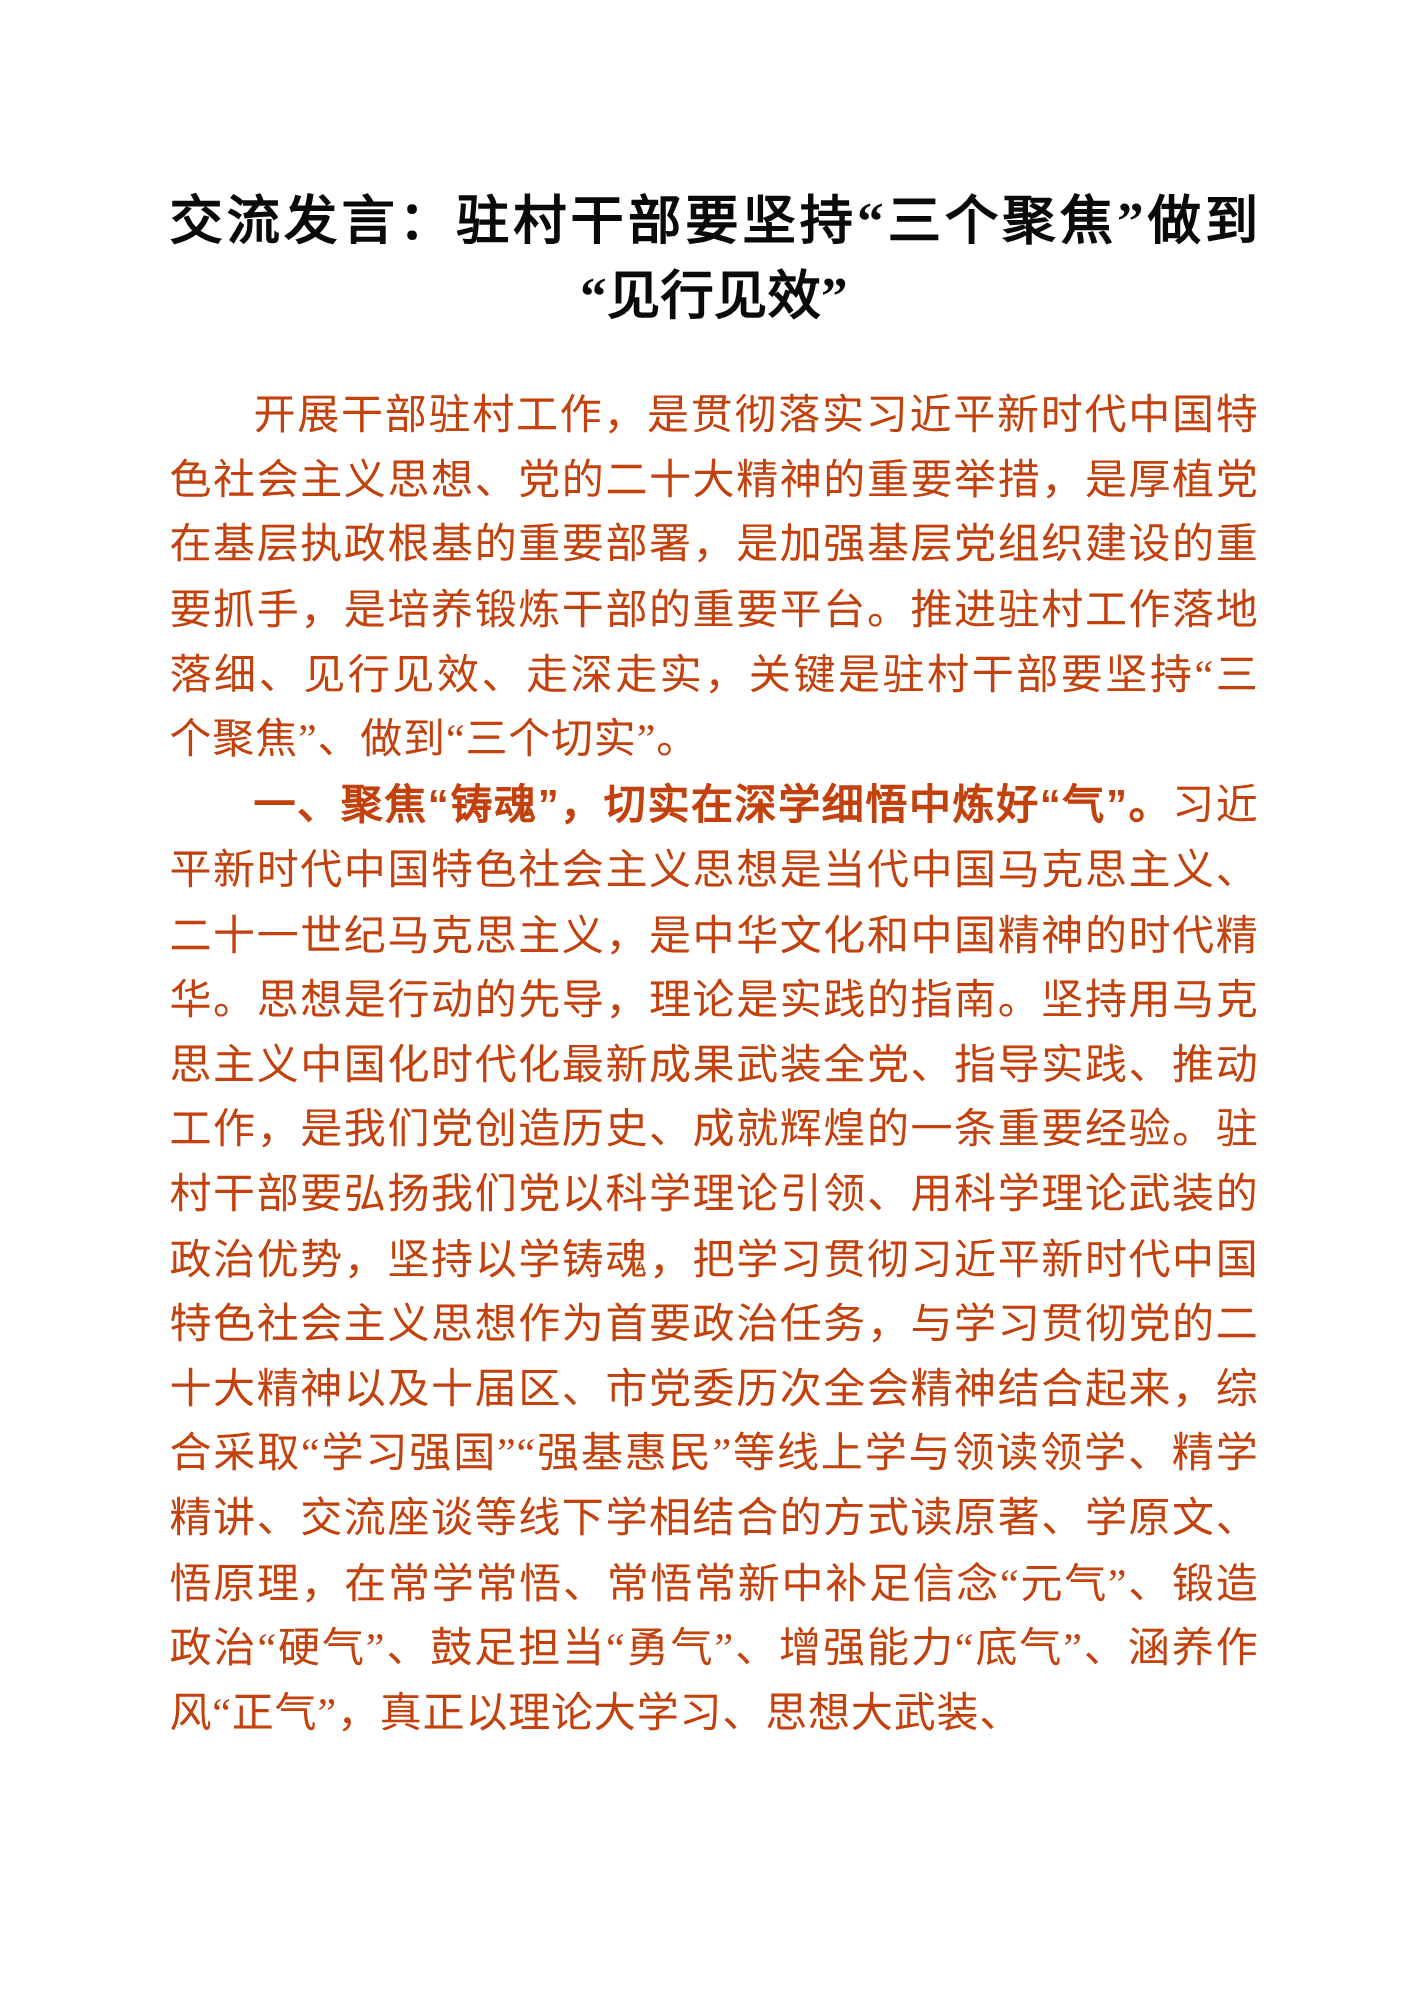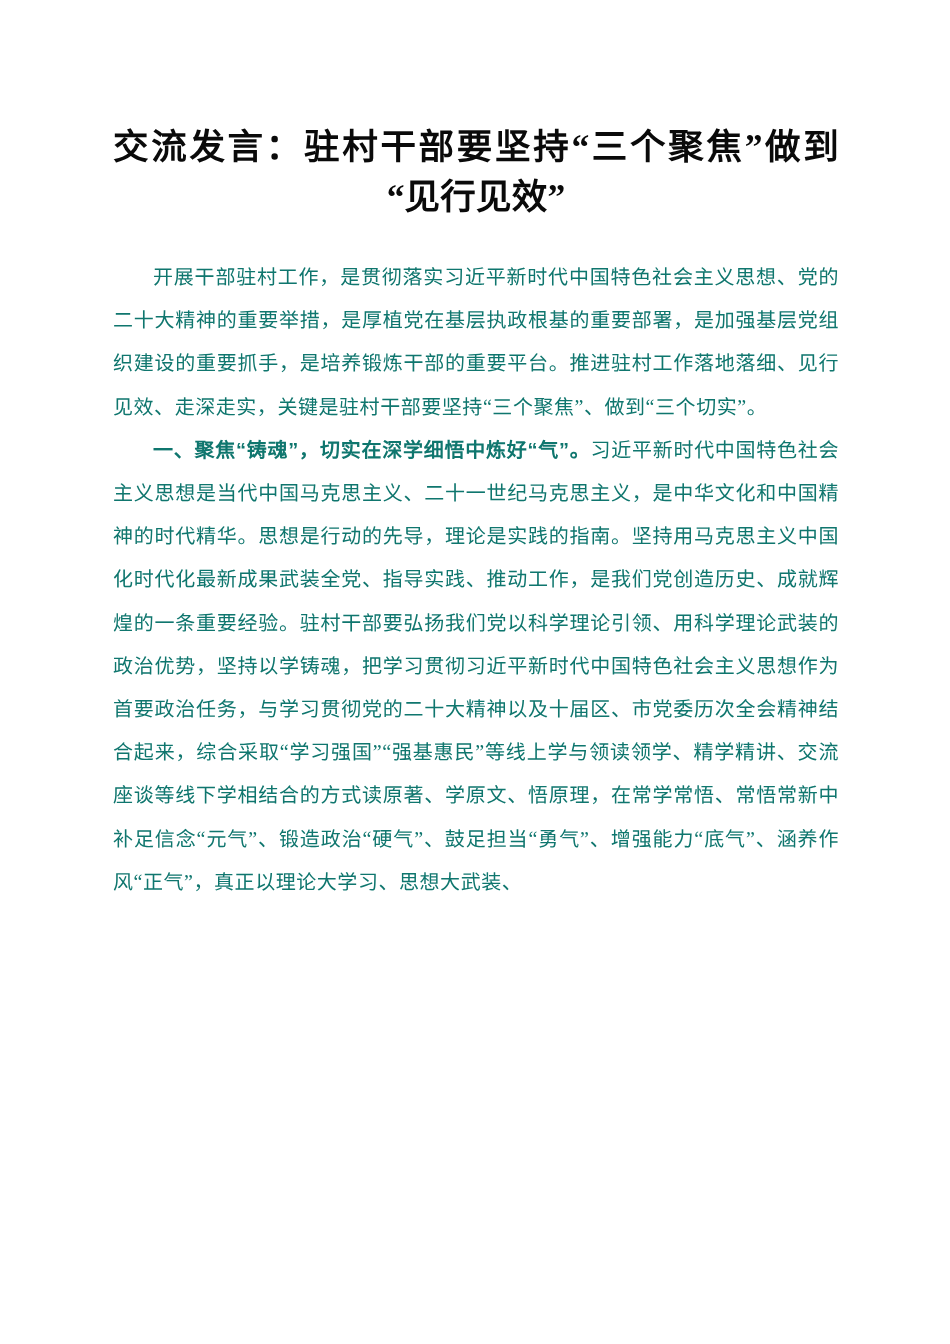--- a/index.html
+++ b/index.html
@@ -58,27 +58,27 @@
 
   
   .body-block {
     margin: 0;
     padding-top: 34px;
   }
 
   p.para {
     margin: 0;
     font-family: "Liberation Serif", "DejaVu Serif", serif;
-    font-size: 20px;
+    font-size: 28px;
     line-height: 43.2px;
     text-align: justify;
     text-justify: inter-ideograph;
     text-indent: 2em;
     letter-spacing: 0.55px;
-    color: #0f766e;
+    color: #c2410c;
     word-break: break-all;
   }
 
   p.para + p.para {
     margin-top: 0;
   }
 
   
   .lead {
     font-family: "Liberation Sans", "DejaVu Sans", sans-serif;

